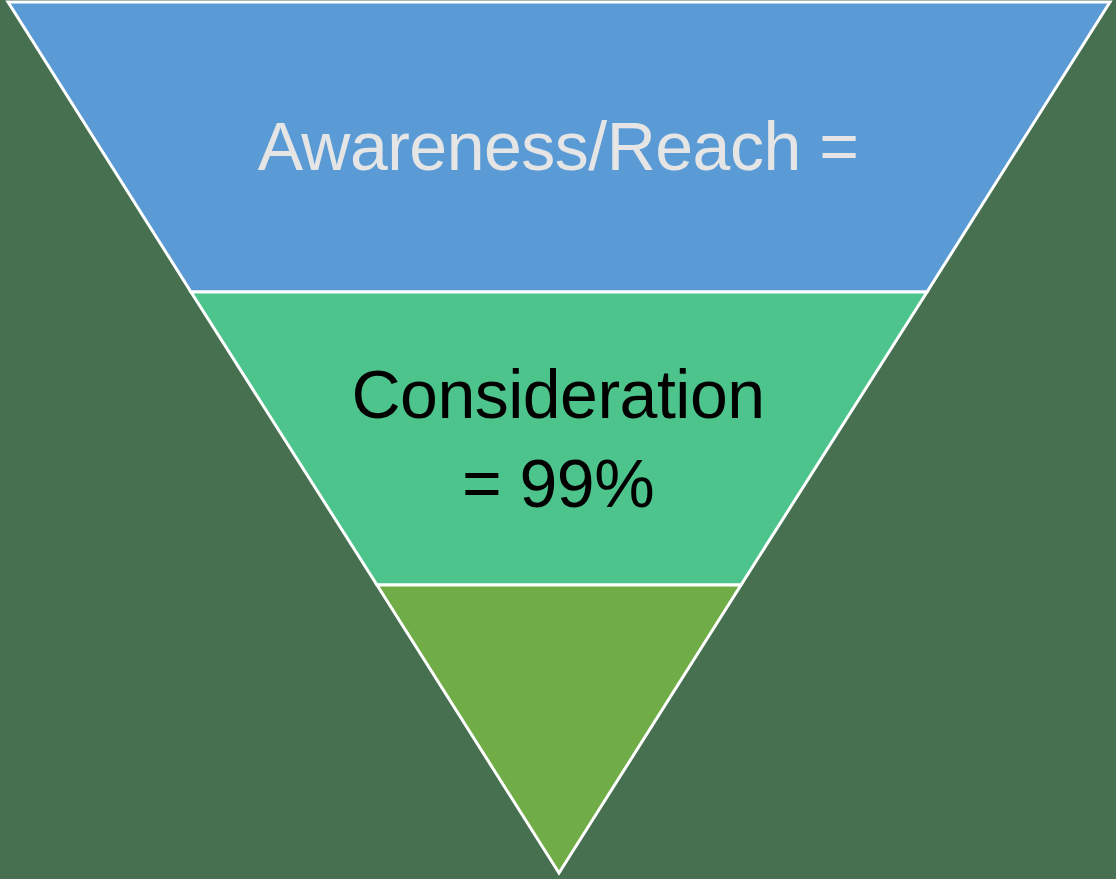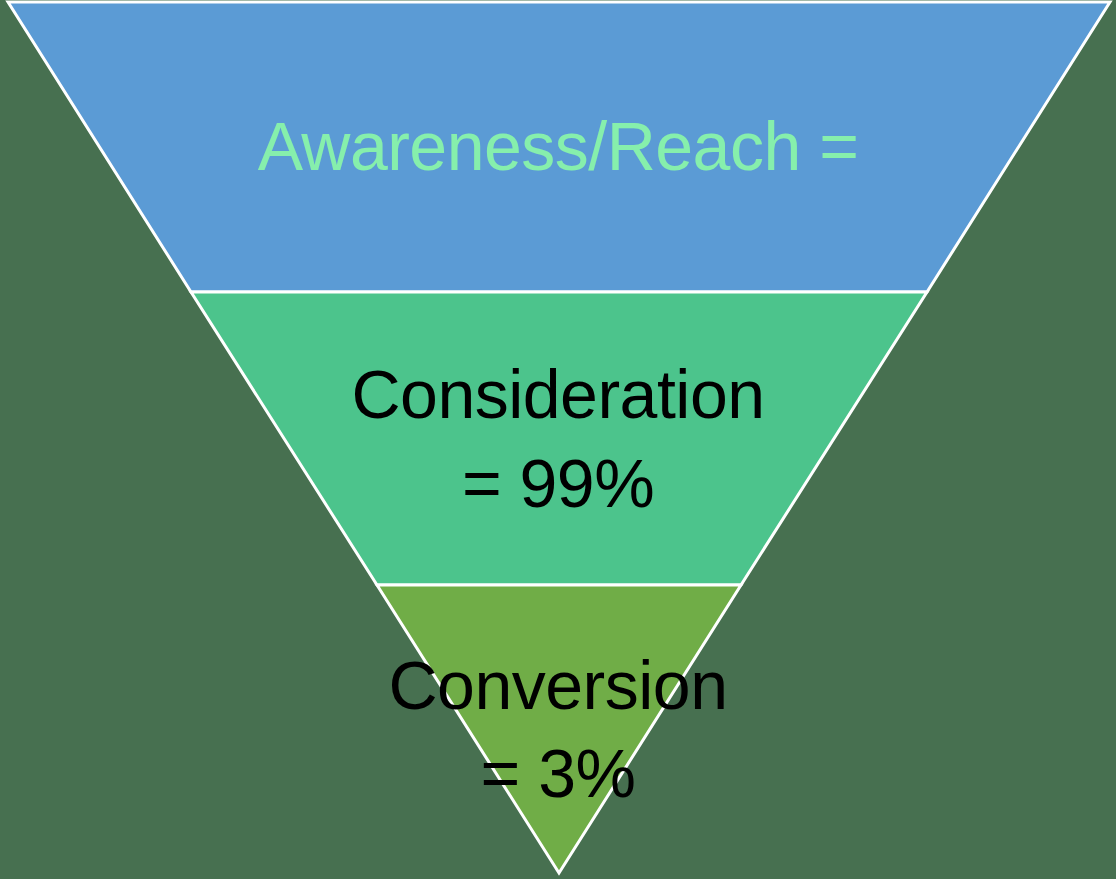--- a/index.html
+++ b/index.html
@@ -44,27 +44,23 @@
 <body>
 
 <div id="canvas" style="background-color: rgb(71, 112, 80);">
 
   <svg id="funnel-svg" viewBox="0 0 1116 879">
     <polygon points="8,2 1110,2 927,292 191,292" stroke="#FFFFFF" stroke-width="3" stroke-linejoin="miter" fill="#5B9BD5"></polygon>
     <polygon points="191,292 927,292 741,585 377,585" stroke="#FFFFFF" stroke-width="3" stroke-linejoin="miter" fill="#4CC48C"></polygon>
     <polygon points="377,585 741,585 559,873" stroke="#FFFFFF" stroke-width="3" stroke-linejoin="miter" fill="#70AD47"></polygon>
   </svg>
 
-  <div id="band-label-1" class="band-label" style="color: #86efac;">
+  <div id="band-label-1" class="band-label" style="color: #e5e5e5;">
     <div>Awareness/Reach =</div>
   </div>
 
   <div id="band-label-2" class="band-label" style="color: rgb(0, 0, 0);">
     <div>Consideration</div>
     <div>= 99%</div>
   </div>
 
-  <div id="band-label-3" class="band-label" style="color: rgb(0, 0, 0);">
-    <div>Conversion</div>
-    <div>= 3%</div>
-  </div>
 
 </div>
 
 </body></html>

